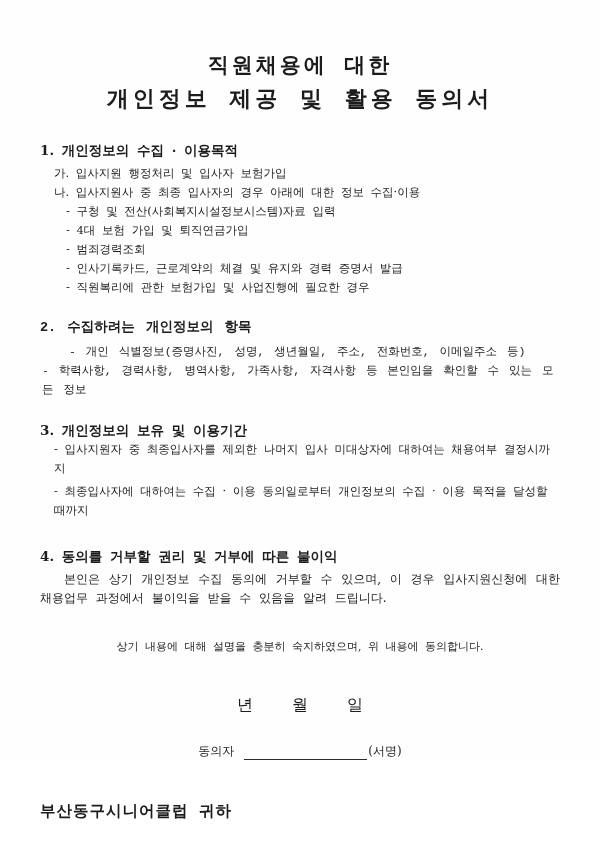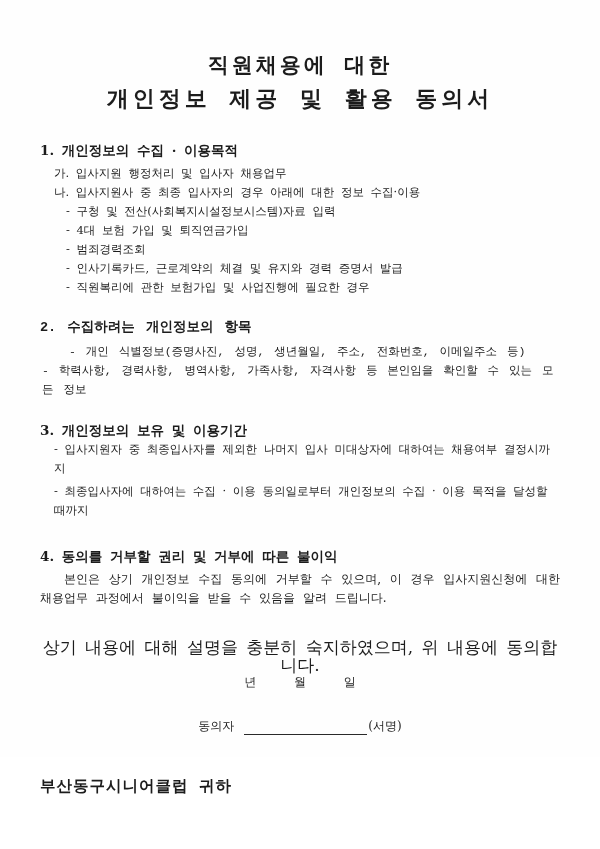--- a/index.html
+++ b/index.html
@@ -77,28 +77,29 @@
     font-size: 12px;
     line-height: 19px;
     text-align: justify;
     text-indent: 24px;
     word-spacing: 4px;
   }
   
   .statement {
     margin-top: 30px;
     text-align: center;
-    font-size: 17px;
+    font-size: 11px;
     line-height: 18px;
     word-spacing: 3px;
   }
   
   .date-row {
+    margin-top: 39px;
     text-align: center;
-    font-size: 12px;
+    font-size: 16px;
   }
   .date-row .date-unit { display: inline-block; }
   .date-row .date-unit + .date-unit { margin-left: 34px; }
   
   .sig-row {
     margin-top: 27px;
     text-align: center;
     font-size: 12px;
   }
   .sig-label { margin-right: 10px; }
@@ -125,21 +126,21 @@
 <div class="page">
 
   <div class="title-block">
     <div class="title-line1">직원채용에 대한</div>
     <div class="title-line2">개인정보 제공 및 활용 동의서</div>
   </div>
 
 
   <div class="section s1">
     <h2 class="section-heading">1. 개인정보의 수집 · 이용목적</h2>
-    <div class="sub-item first">가. 입사지원 행정처리 및 입사자 채용업무</div>
+    <div class="sub-item first">가. 입사지원 행정처리 및 입사자 보험가입</div>
     <div class="sub-item">나. 입사지원사 중 최종 입사자의 경우 아래에 대한 정보 수집·이용</div>
     <div class="bullet-item">- 구청 및 전산(사회복지시설정보시스템)자료 입력</div>
     <div class="bullet-item">- 4대 보험 가입 및 퇴직연금가입</div>
     <div class="bullet-item">- 범죄경력조회</div>
     <div class="bullet-item">- 인사기록카드, 근로계약의 체결 및 유지와 경력 증명서 발급</div>
     <div class="bullet-item">- 직원복리에 관한 보험가입 및 사업진행에 필요한 경우</div>
   </div>
 
   <div class="section s2">
     <h2 class="section-heading">2. 수집하려는 개인정보의 항목</h2>

